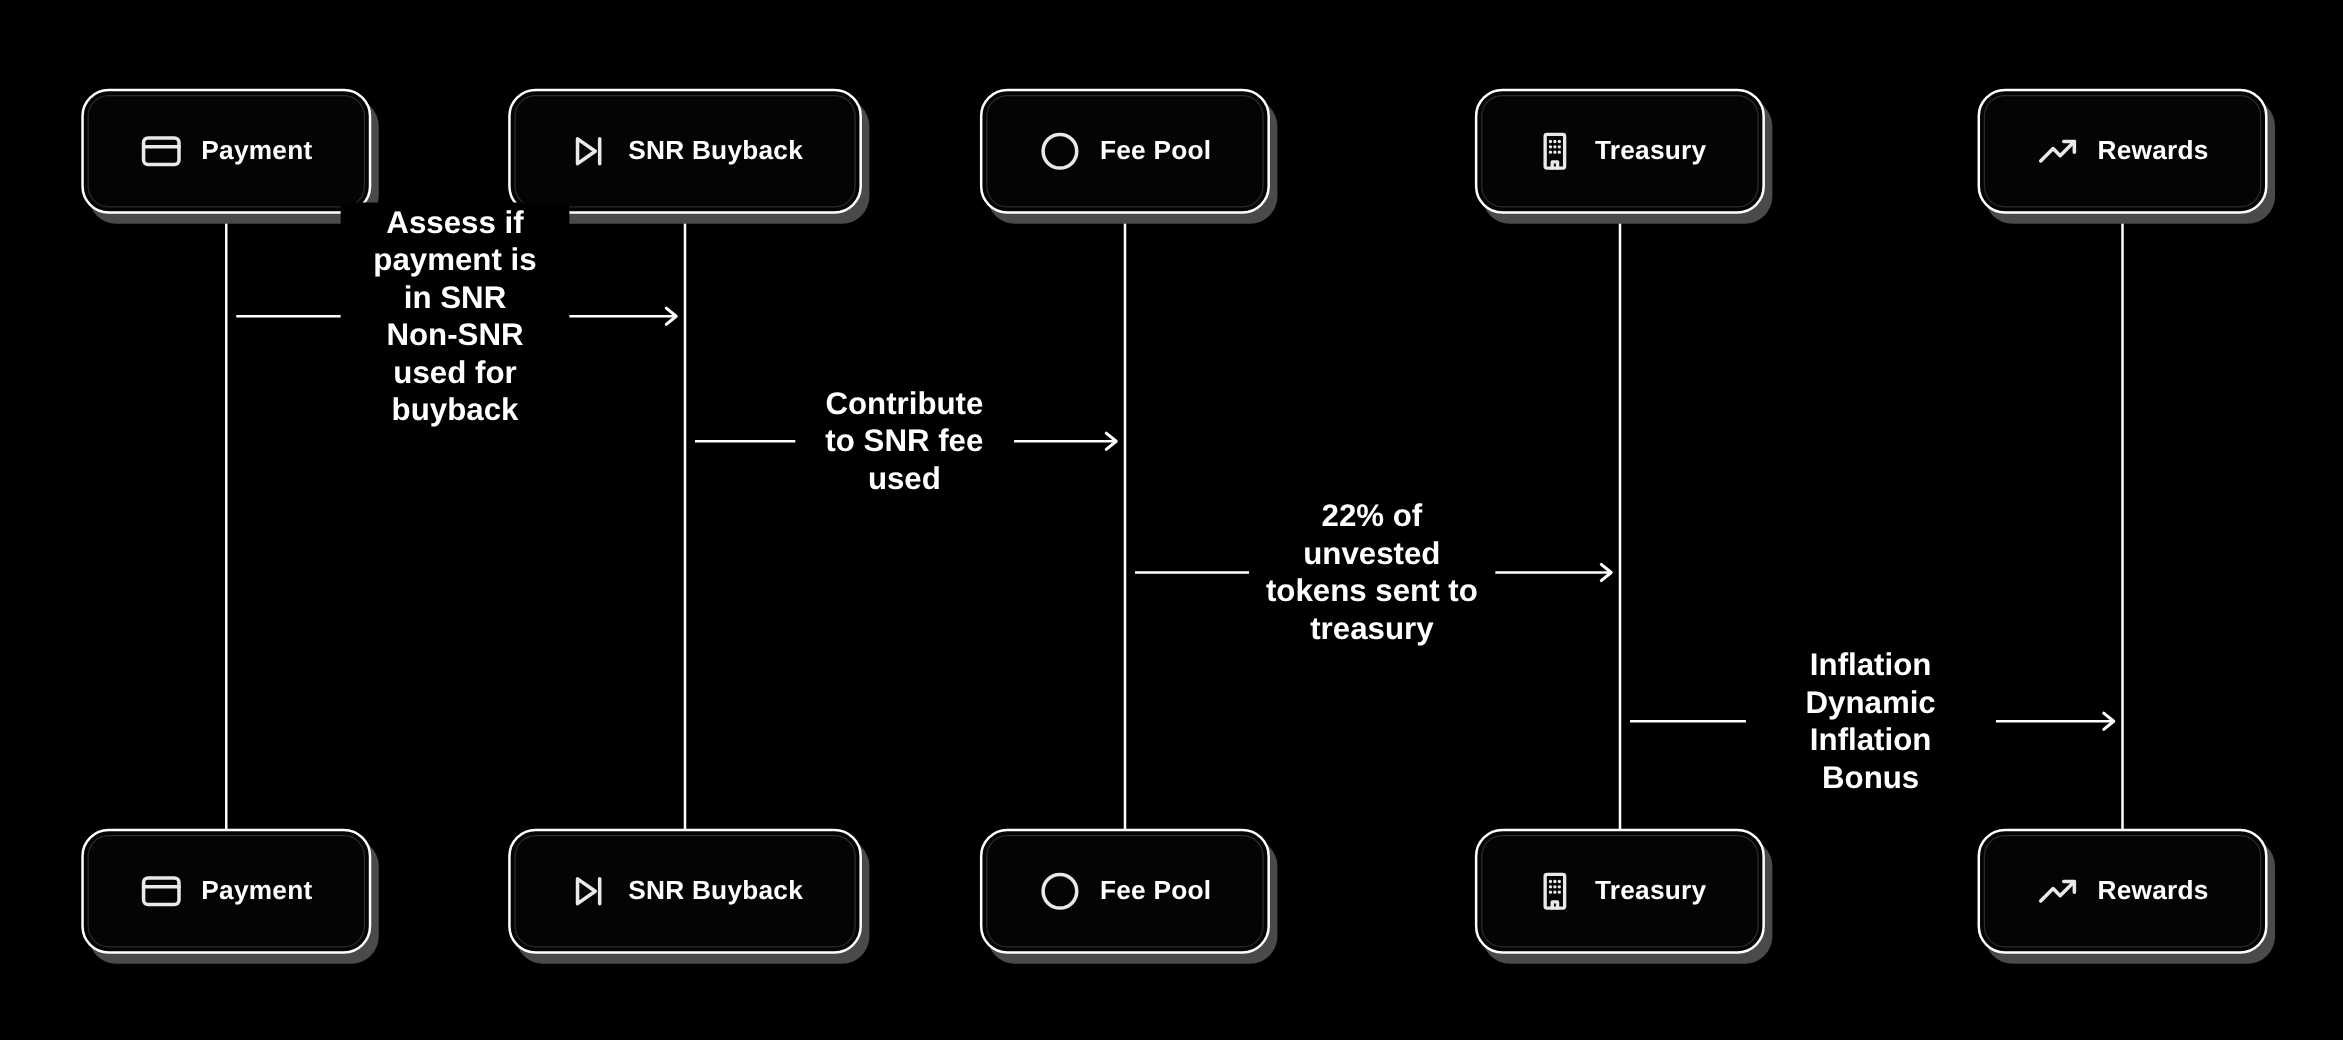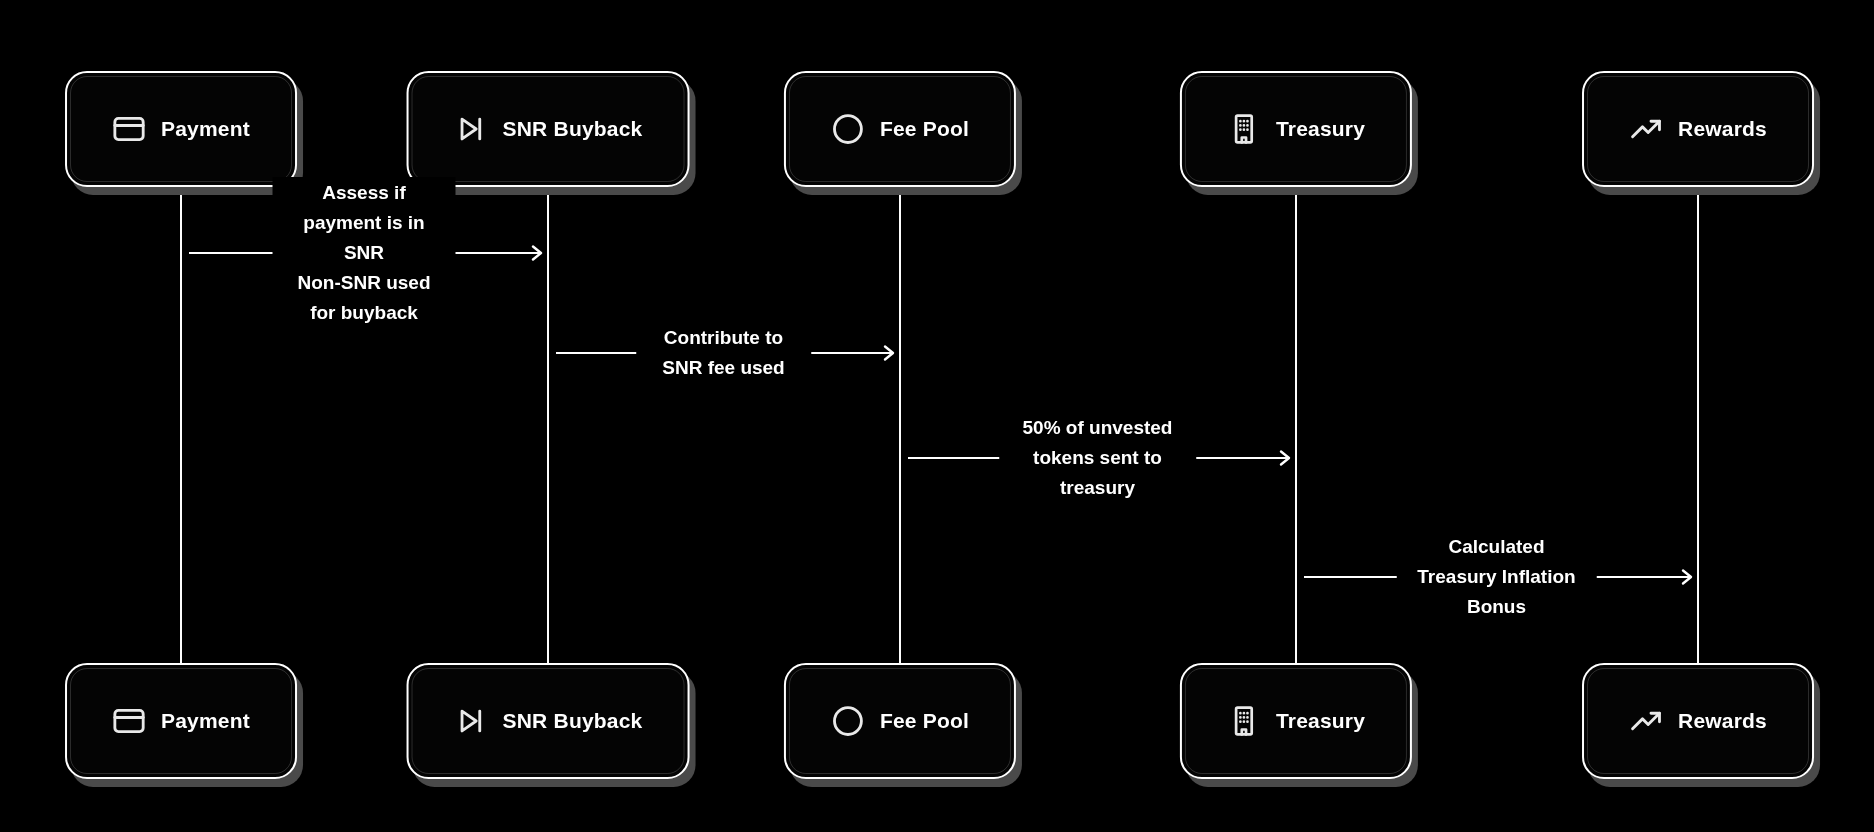--- a/index.html
+++ b/index.html
@@ -21,21 +21,21 @@
     position: absolute;
     top: 161px;
     width: 2px;
     height: 503px;
     background: #fdfdfd;
   }
   
   .actor {
     position: absolute;
     transform: translateX(-50%);
-    height: 116px;
+    height: 100px;
     display: flex;
     align-items: center;
     gap: 15px;
     padding: 0 45px;
     box-sizing: border-box;
     background: #040404;
     border: 2.5px solid #fff;
     border-radius: 22px;
     box-shadow: 6px 8px 0 #4a4a4a;
     white-space: nowrap;
@@ -99,21 +99,21 @@
     stroke-linecap: round;
     stroke-linejoin: round;
   }
   .msg-label {
     position: absolute;
     left: 50%;
     top: 0;
     transform: translate(-50%, -50%);
     background: #000;
     padding: 1px 13px;
-    font-size: 19px;
+    font-size: 25px;
     line-height: 30px;
     font-weight: 700;
     text-align: center;
     white-space: pre-line;
     color: #fff;
   }
 </style>
 </head>
 <body>
 
@@ -246,28 +246,28 @@
     <div class="msg-label">Contribute to SNR fee used</div>
   </div>
 
   <div class="message" style="left:900px; top:458px; width:395px">
     <div class="msg-line"></div>
     <div class="msg-arrow">
       <svg viewBox="0 0 20 20">
           <path d="M6 3.5 L14 10 L6 16.5"></path>
         </svg>
     </div>
-    <div class="msg-label">50% of unvested tokens sent to
+    <div class="msg-label">22% of unvested tokens sent to
 treasury</div>
   </div>
 
   <div class="message" style="left:1296px; top:577px; width:401px">
     <div class="msg-line"></div>
     <div class="msg-arrow">
       <svg viewBox="0 0 20 20">
           <path d="M6 3.5 L14 10 L6 16.5"></path>
         </svg>
     </div>
-    <div class="msg-label">Calculated Treasury Inflation
+    <div class="msg-label">Inflation Dynamic Inflation
 Bonus</div>
   </div>
 
 </div>
 
 </body></html>

